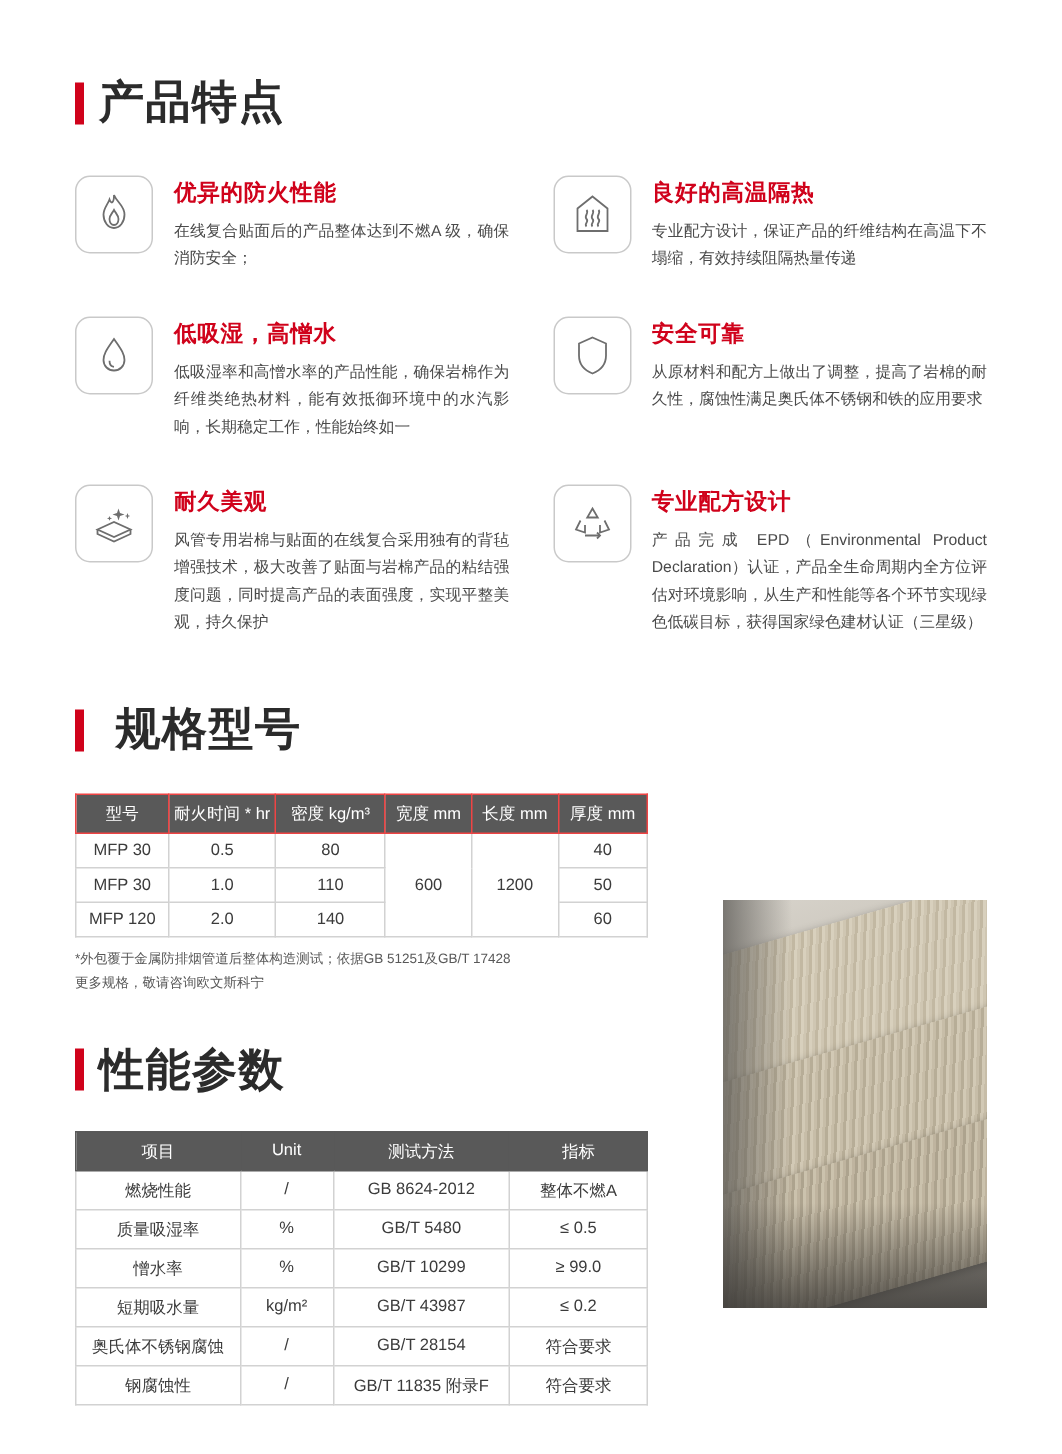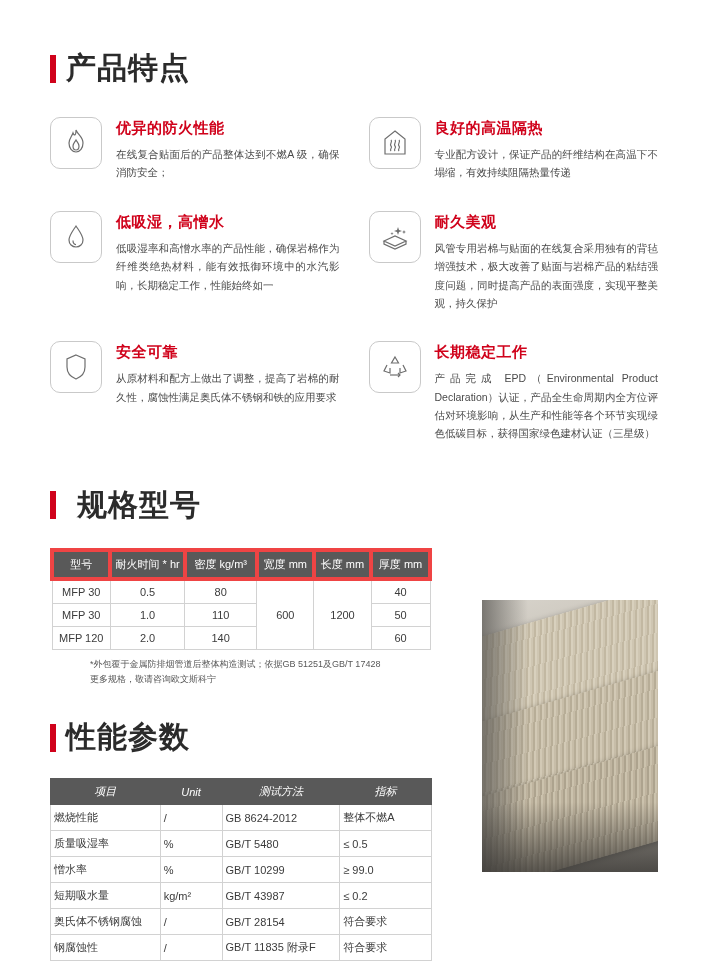--- a/index.html
+++ b/index.html
@@ -80,60 +80,59 @@
   table.spec {
     border-collapse: collapse;
     width: 382px;
     font-size: 11px;
   }
   table.spec th {
     background:#595959;
     color:#ffffff;
     font-weight:normal;
     padding:5px 3px;
-    border:4px solid #ef4444;
+    border:1px solid #ef4444;
     text-align:center;
     font-size:11px;
     white-space:nowrap;
   }
   table.spec td {
     border:1px solid #d2d2d2;
     padding:5px 3px;
     text-align:center;
     color:#3b3b3b;
     height:22px;
   }
   .spec-note {
     margin-top:7px;
     font-size:9px;
     color:#585858;
     line-height:1.7;
     width:420px;
-    margin-left:40px;
   }
 
   
   .perf-wrap { margin: 20px 50px 0 50px; }
   table.perf {
     border-collapse: collapse;
     width: 382px;
     font-size: 11px;
   }
   table.perf th {
     background:#595959;
     color:#ffffff;
     font-weight:normal;
     padding:5px 3px;
     border:1px solid #595959;
     text-align:center;
-    font-style:italic;
   }
   table.perf td {
     border:1px solid #d2d2d2;
     padding:5px 3px;
+    text-align:center;
     color:#3b3b3b;
     height:22px;
   }
 
   
   .photo {
     position:absolute;
     left:482px;
     top:552px;
     width:176px;
@@ -235,58 +234,58 @@
         </svg>
       </div>
       <div class="feature-body">
         <div class="feature-title">低吸湿，高憎水</div>
         <div class="feature-text">低吸湿率和高憎水率的产品性能，确保岩棉作为纤维类绝热材料，能有效抵御环境中的水汽影响，长期稳定工作，性能始终如一</div>
       </div>
     </div>
 
     <div class="feature">
       <div class="feature-icon">
+        <svg width="26" height="30" viewBox="0 0 26 30" fill="none" stroke="#6e6e6e" stroke-width="1.2">
+          <path d="M13 3 L22 7 V15 C22 21 18 25 13 27 C8 25 4 21 4 15 V7 Z"></path>
+        </svg>
+      </div>
+      <div class="feature-body">
+        <div class="feature-title">安全可靠</div>
+        <div class="feature-text">从原材料和配方上做出了调整，提高了岩棉的耐久性，腐蚀性满足奥氏体不锈钢和铁的应用要求</div>
+      </div>
+    </div>
+
+    <div class="feature">
+      <div class="feature-icon">
         <svg width="30" height="28" viewBox="0 0 30 28" fill="none" stroke="#6e6e6e" stroke-width="1.2">
           <path d="M4 18 L15 13 L26 18 L15 23 Z"></path>
           <path d="M4 18 V21 L15 26 L26 21 V18"></path>
           <path d="M18 4 L19 7 L22 8 L19 9 L18 12 L17 9 L14 8 L17 7 Z" fill="#6e6e6e" stroke="none"></path>
           <path d="M24 7 L24.6 8.6 L26 9 L24.6 9.4 L24 11 L23.4 9.4 L22 9 L23.4 8.6 Z" fill="#6e6e6e" stroke="none"></path>
           <path d="M12 9 L12.5 10.2 L13.7 10.6 L12.5 11 L12 12.2 L11.5 11 L10.3 10.6 L11.5 10.2 Z" fill="#6e6e6e" stroke="none"></path>
         </svg>
       </div>
       <div class="feature-body">
         <div class="feature-title">耐久美观</div>
         <div class="feature-text">风管专用岩棉与贴面的在线复合采用独有的背毡增强技术，极大改善了贴面与岩棉产品的粘结强度问题，同时提高产品的表面强度，实现平整美观，持久保护</div>
       </div>
     </div>
 
     <div class="feature">
       <div class="feature-icon">
-        <svg width="26" height="30" viewBox="0 0 26 30" fill="none" stroke="#6e6e6e" stroke-width="1.2">
-          <path d="M13 3 L22 7 V15 C22 21 18 25 13 27 C8 25 4 21 4 15 V7 Z"></path>
-        </svg>
-      </div>
-      <div class="feature-body">
-        <div class="feature-title">安全可靠</div>
-        <div class="feature-text">从原材料和配方上做出了调整，提高了岩棉的耐久性，腐蚀性满足奥氏体不锈钢和铁的应用要求</div>
-      </div>
-    </div>
-
-    <div class="feature">
-      <div class="feature-icon">
         <svg width="28" height="28" viewBox="0 0 28 28" fill="none" stroke="#6e6e6e" stroke-width="1.2">
           <path d="M14 4 L17.5 10 H10.5 Z"></path>
           <path d="M6 12 L3 18 L9 20 L9 15"></path>
           <path d="M22 12 L25 18 L19 20 L19 15"></path>
           <path d="M9 22 H19"></path>
           <path d="M17 20 L19 22 L17 24"></path>
         </svg>
       </div>
       <div class="feature-body">
-        <div class="feature-title">长期稳定工作</div>
+        <div class="feature-title">专业配方设计</div>
         <div class="feature-text">产品完成 EPD（Environmental Product Declaration）认证，产品全生命周期内全方位评估对环境影响，从生产和性能等各个环节实现绿色低碳目标，获得国家绿色建材认证（三星级）</div>
       </div>
     </div>
 
   </div>
 
   <div class="section-heading sec2">
     <span class="bar"></span>
     <span class="title">规格型号</span>
   </div>

